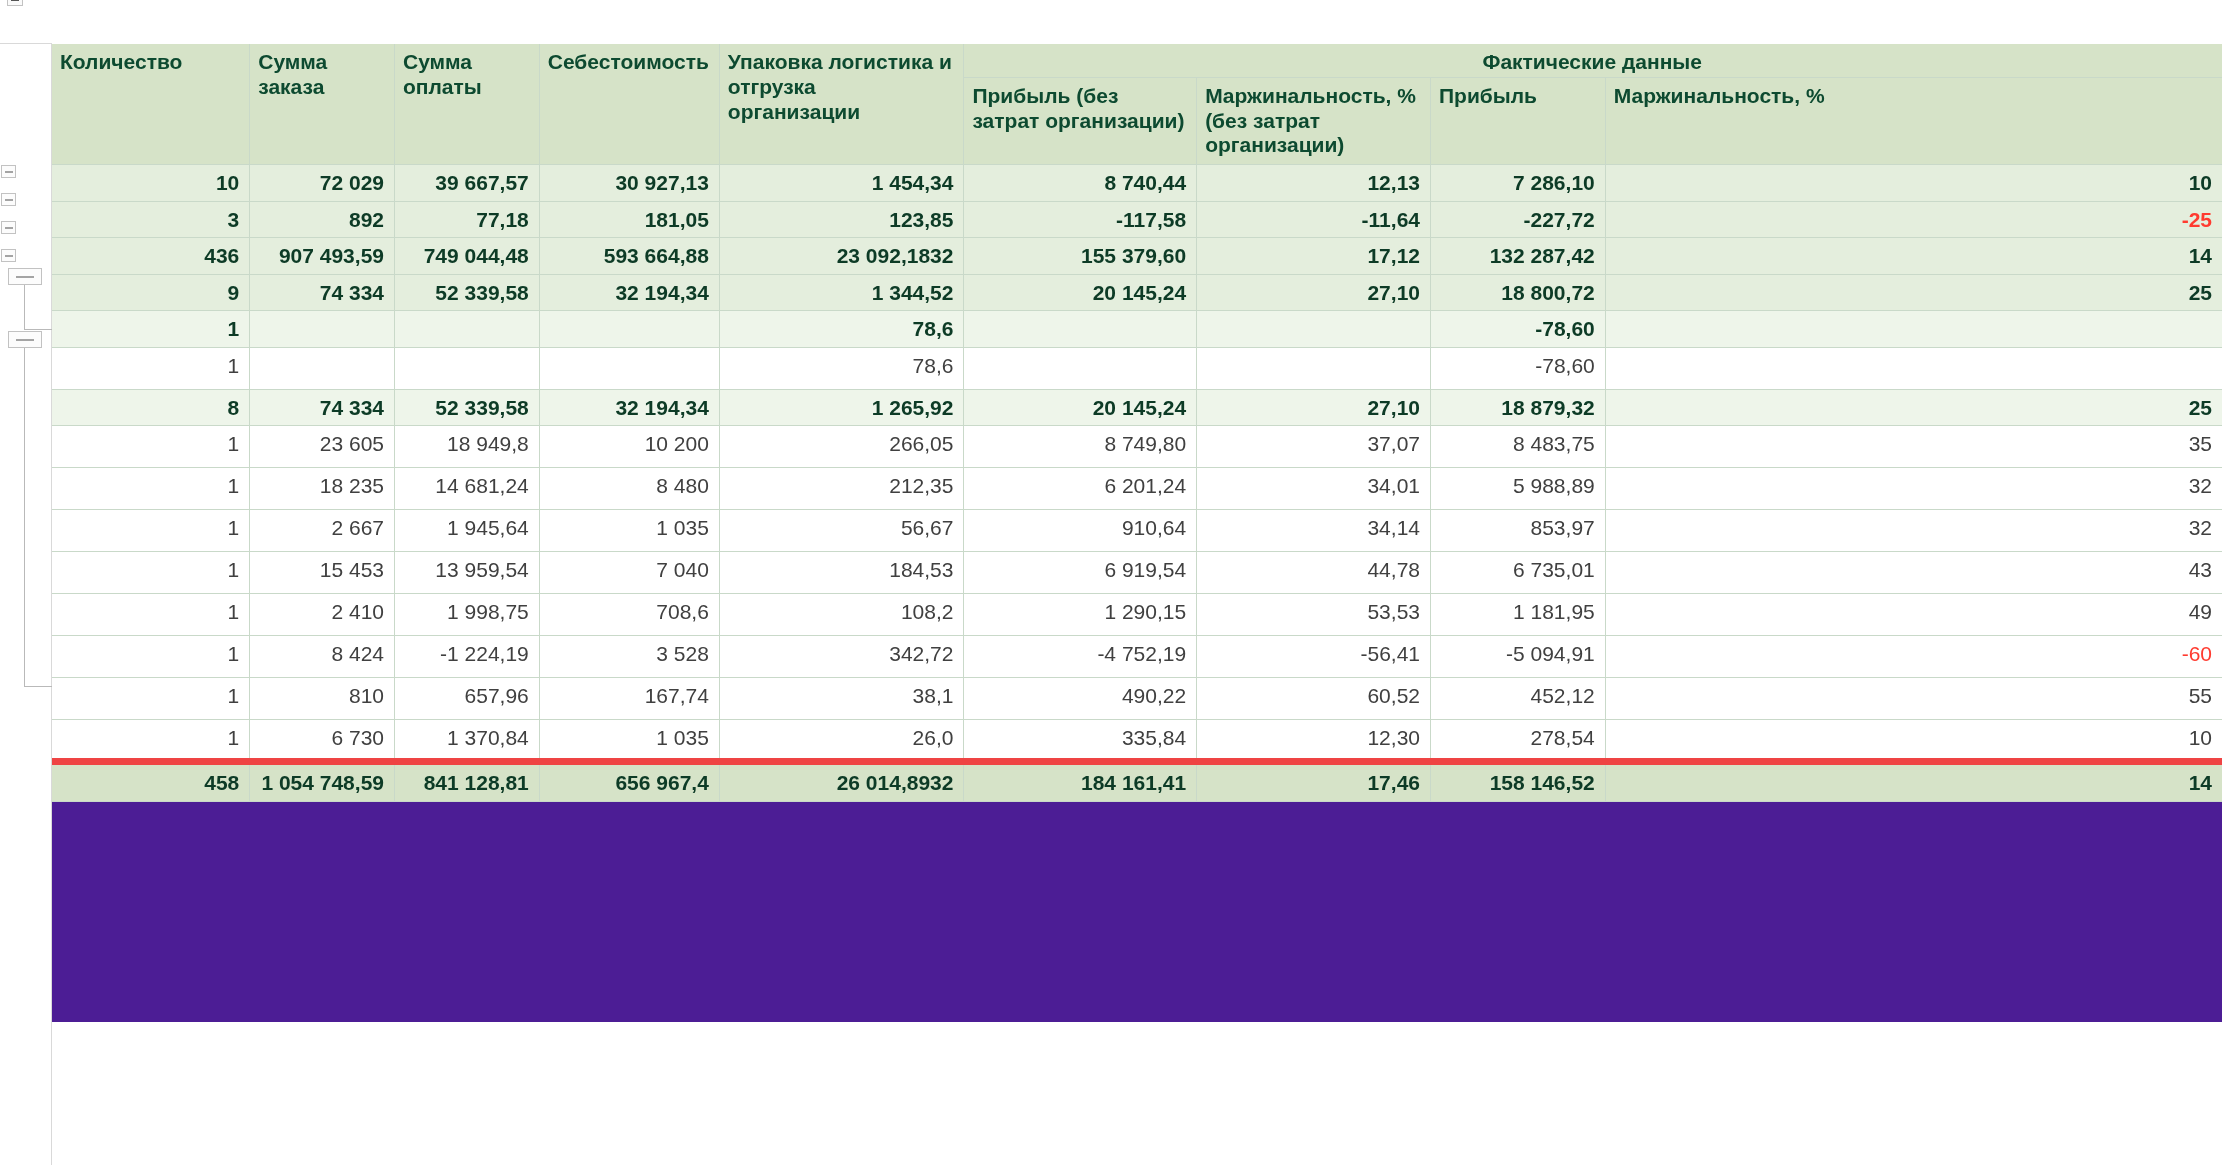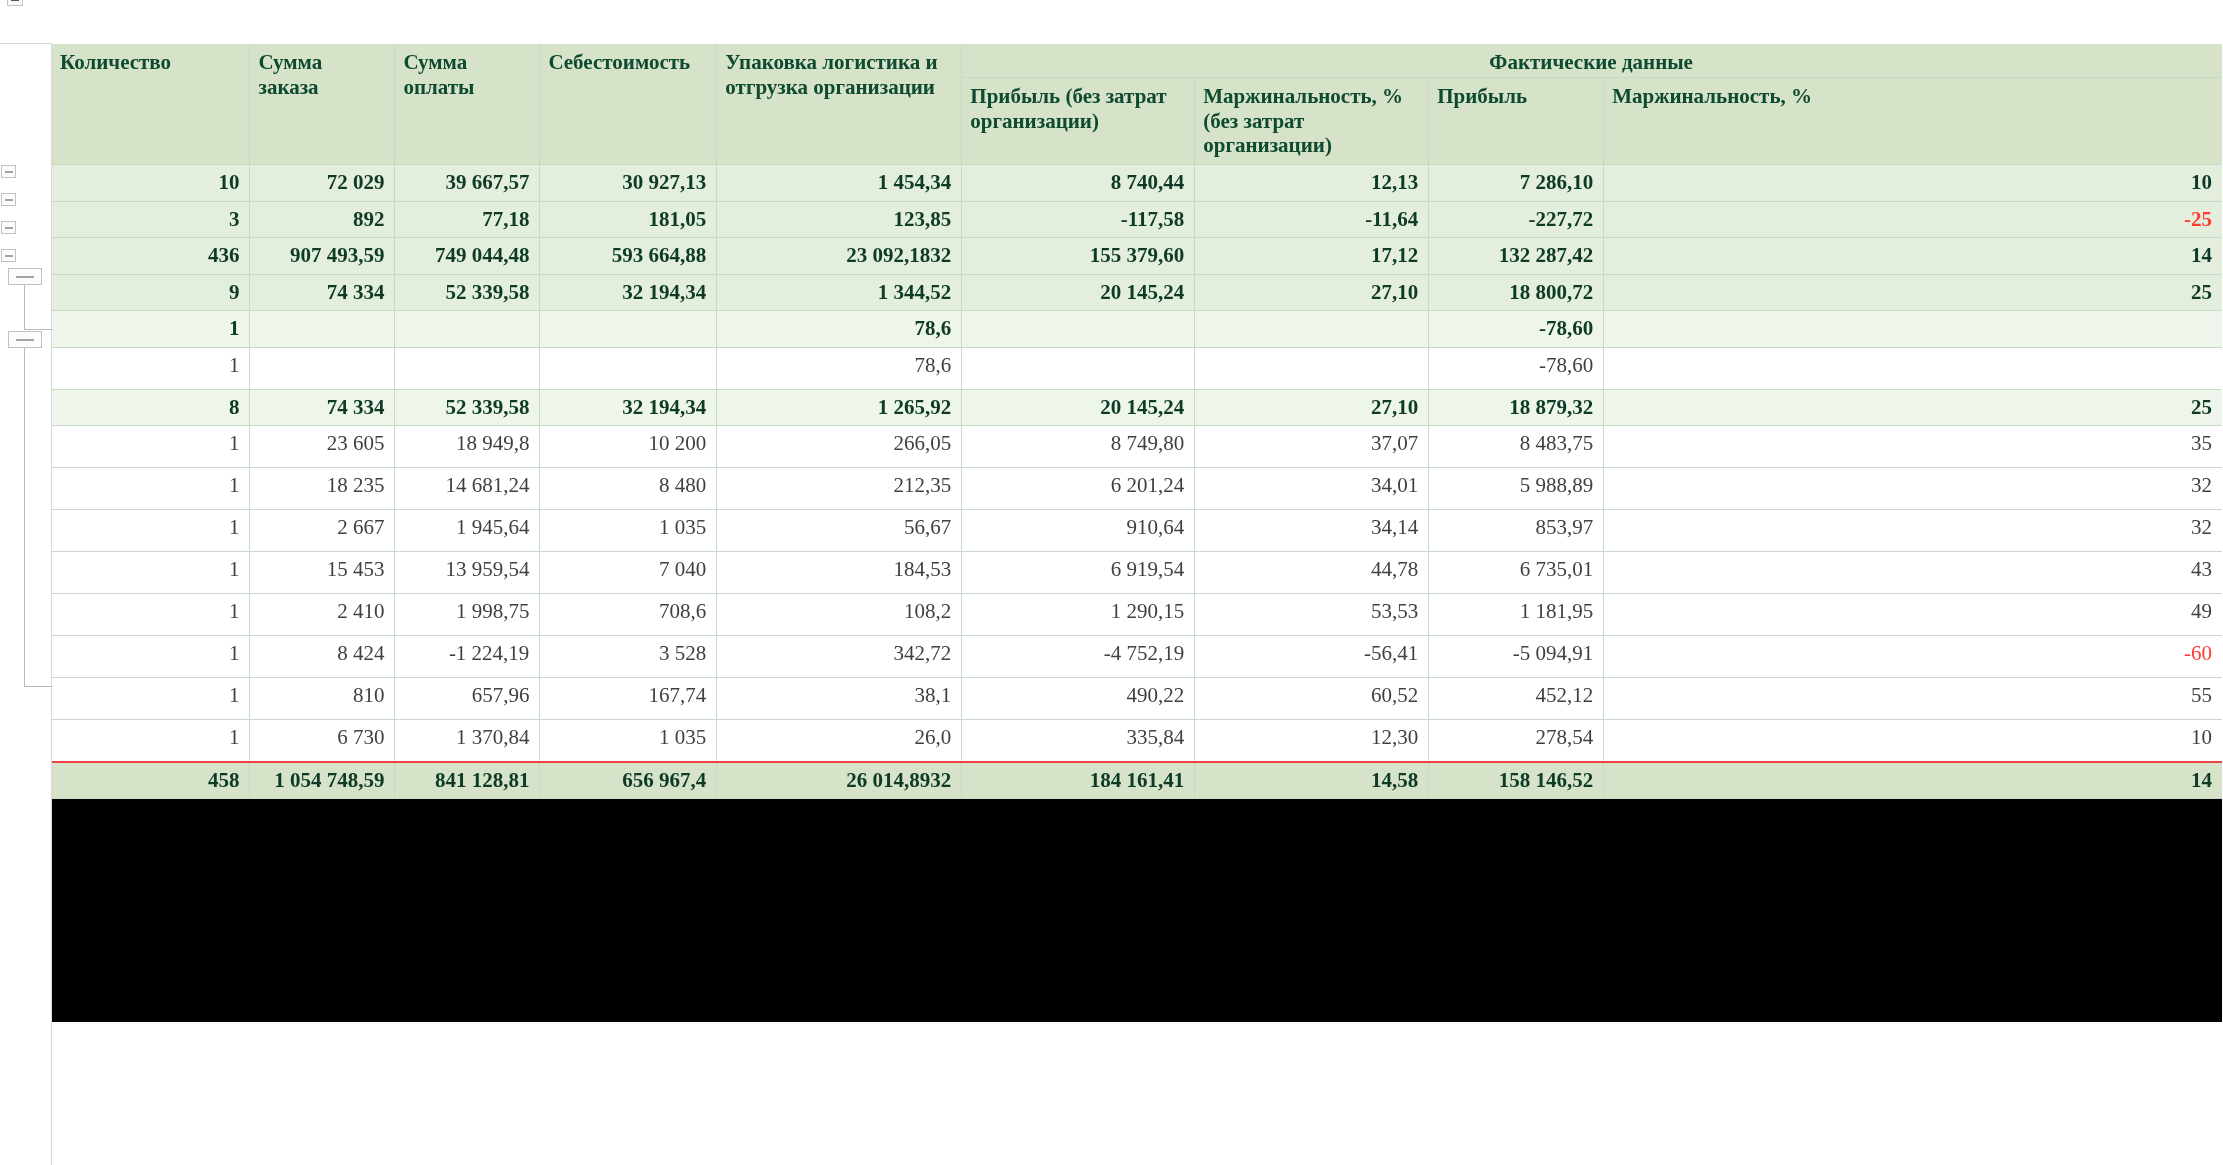--- a/index.html
+++ b/index.html
@@ -4,21 +4,21 @@
 <title>Spreadsheet</title>
 <style>
   html,body{margin:0;padding:0;background:#ffffff;}
   body{
     width:2223px;height:1165px;overflow:hidden;
     font-family:"Liberation Sans","DejaVu Sans",sans-serif;
     -webkit-font-smoothing:antialiased;
   }
 
   
-  .sheet-wrap{position:relative;width:2223px;height:1165px;background:#000000;font-family:Liberation Serif, serif;}
+  .sheet-wrap{position:relative;width:2223px;height:1165px;background:#4c1d95;}
 
   
   .outline-gutter{
     position:absolute;left:0;top:0;width:52px;height:1165px;
     background:#ffffff;border-right:1px solid #d9d9d9;
     box-sizing:border-box;
   }
   .gutter-topbox{
     position:absolute;left:0;top:0;width:52px;height:44px;
     border-bottom:1px solid #d9d9d9;box-sizing:border-box;background:#fff;
@@ -88,21 +88,21 @@
     text-align:right;
     color:#11492f;
     vertical-align:top;
     line-height:1.12;
     white-space:nowrap;
   }
   tr.lvl-a td.cell{background:#e4eedd;font-weight:bold;color:#0d3b26;}
   tr.lvl-b td.cell{background:#eef5ea;font-weight:bold;color:#0d3b26;}
   tr.lvl-leaf td.cell{background:#ffffff;font-weight:normal;color:#404040;}
   tr.total td.cell{background:#d6e3c8;font-weight:bold;color:#0d3b26;
-                   border-top:2px solid #ef4444;}
+                   border-top:7px solid #ef4444;}
   td.neg{color:#ff3b30 !important;text-align:right;}
 
   
   tr.h-small td{height:28px;}
   tr.h-med td{height:42px;}
 
   
   .clip-edge{
     position:absolute;right:0;top:0;width:1px;height:1165px;background:#ffffff;
   }
@@ -335,21 +335,21 @@
           <td class="cell">278,54</td>
           <td class="cell">10</td>
         </tr>
         <tr class="total h-small">
           <td class="cell">458</td>
           <td class="cell">1 054 748,59</td>
           <td class="cell">841 128,81</td>
           <td class="cell">656 967,4</td>
           <td class="cell">26 014,8932</td>
           <td class="cell">184 161,41</td>
-          <td class="cell">14,58</td>
+          <td class="cell">17,46</td>
           <td class="cell">158 146,52</td>
           <td class="cell">14</td>
         </tr>
       </tbody>
   </table>
 
   <div class="bottom-blank"></div>
   <div class="clip-edge"></div>
 </div>
 

